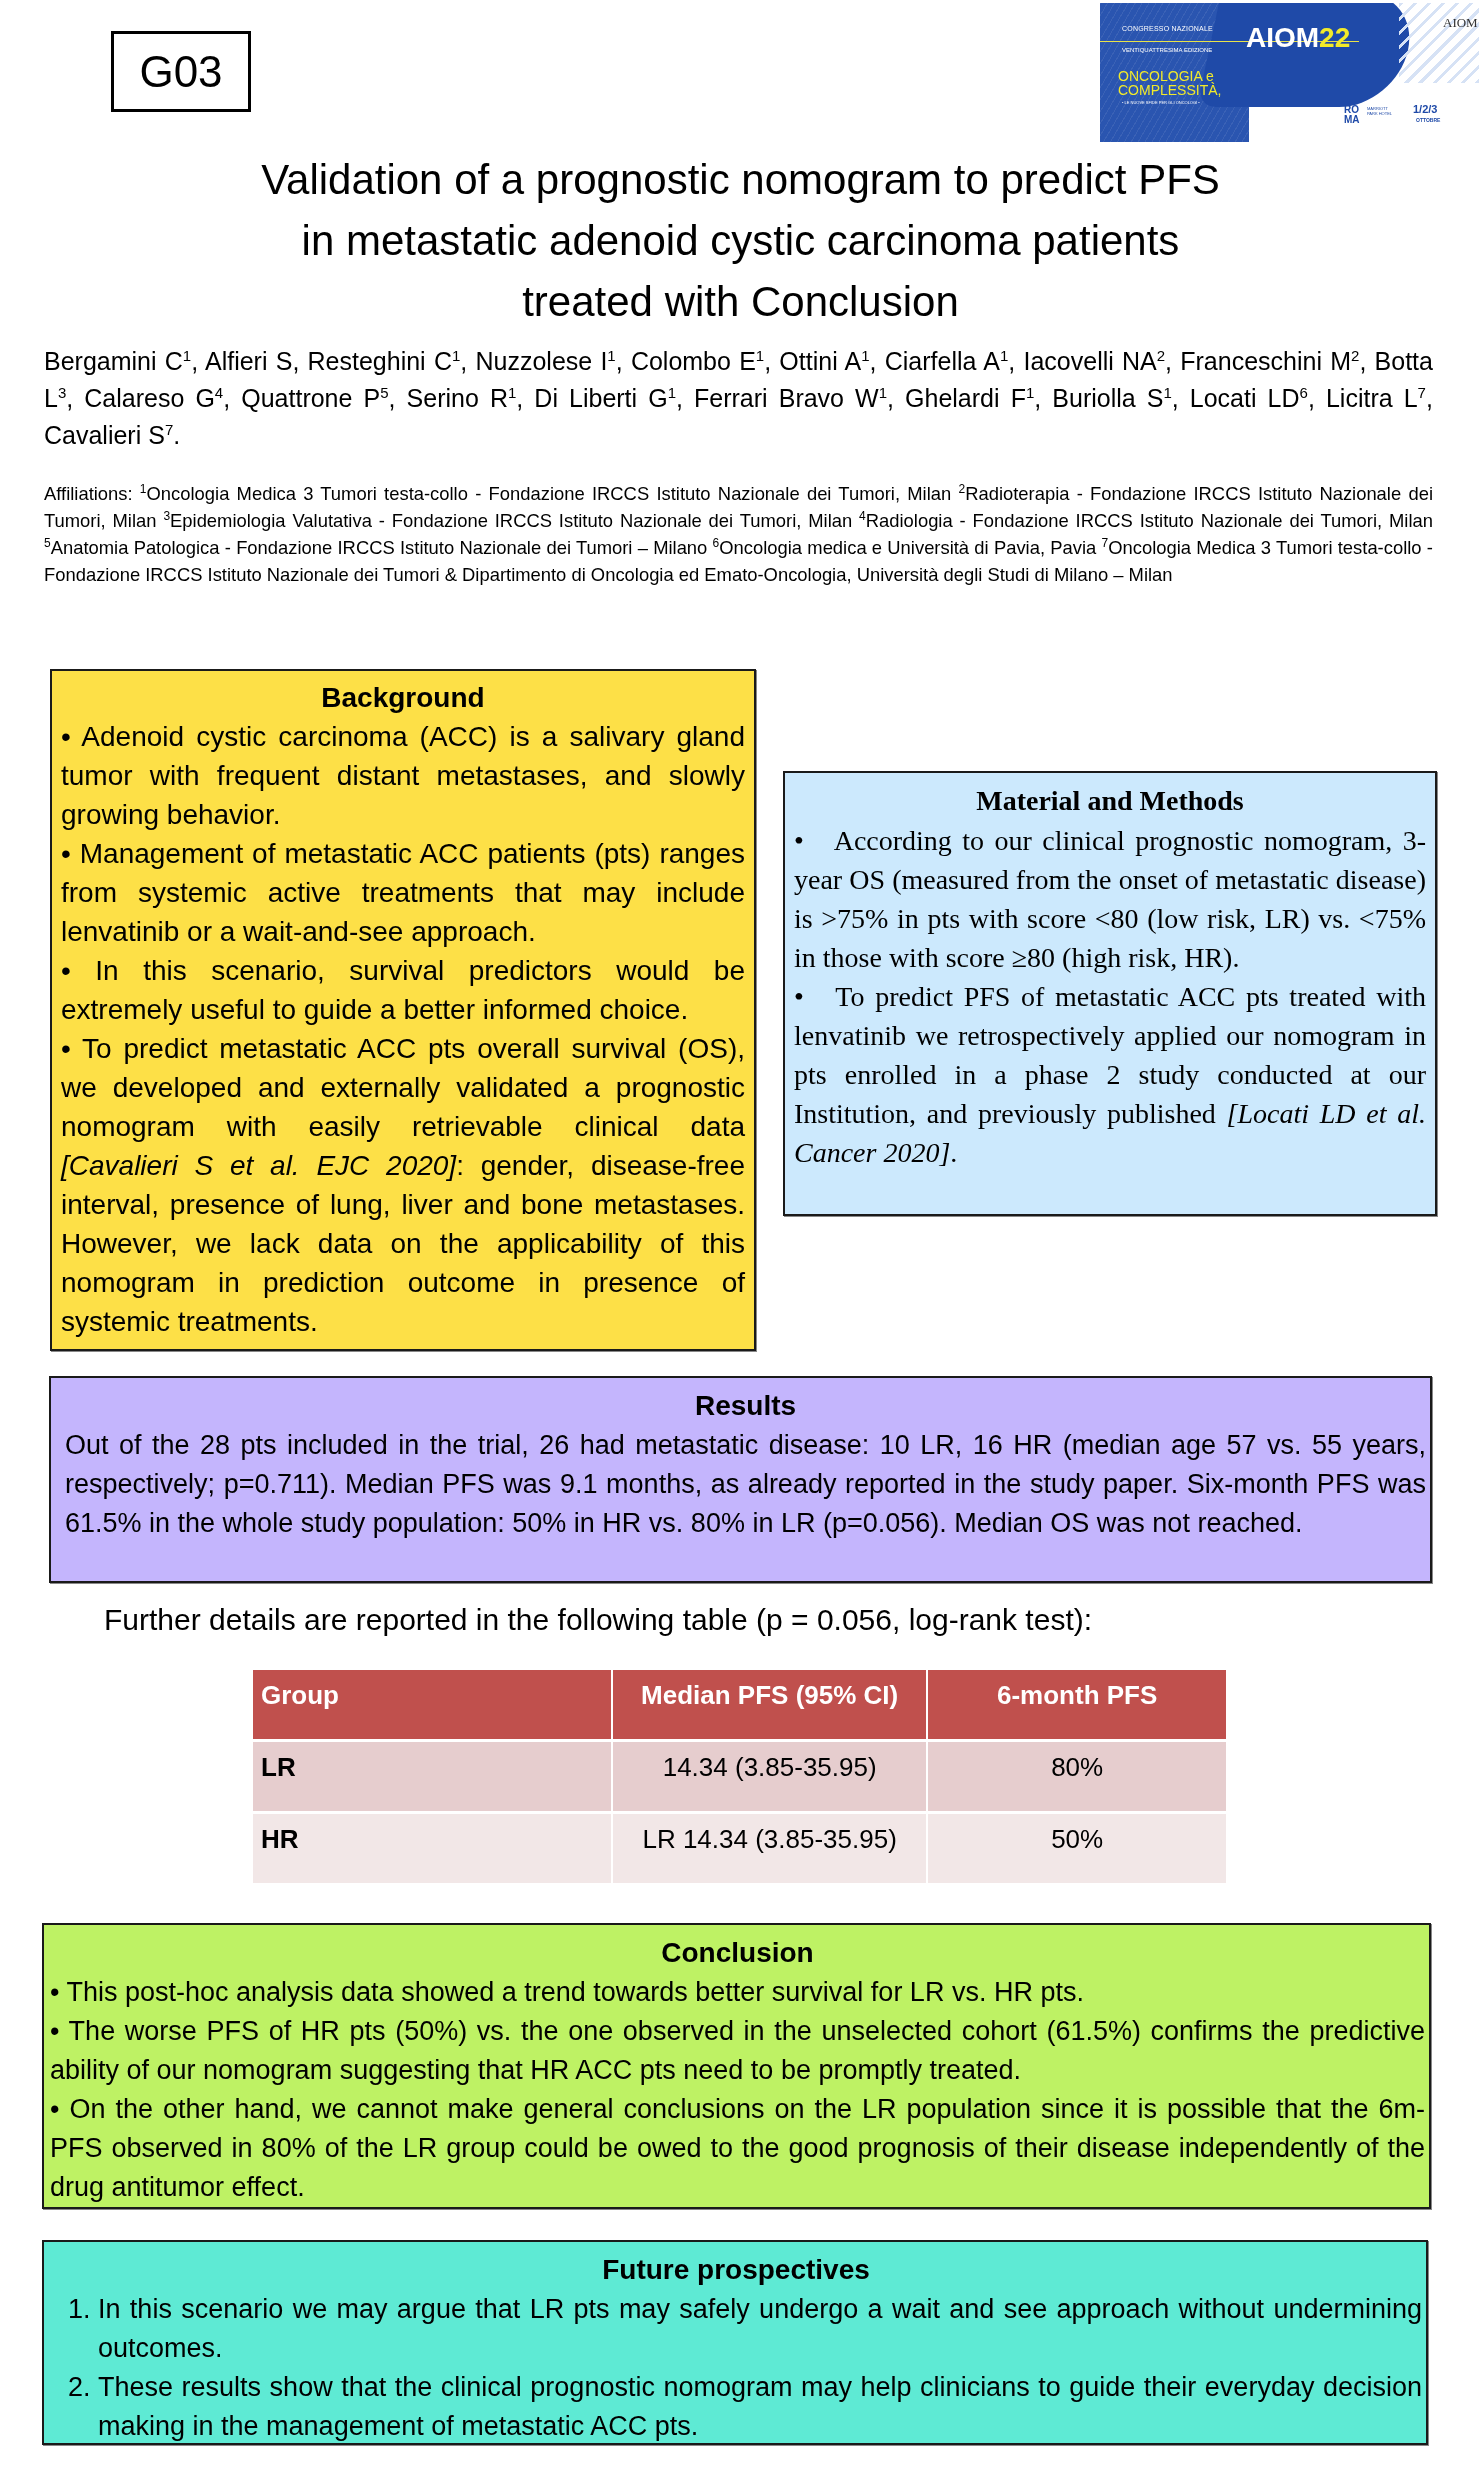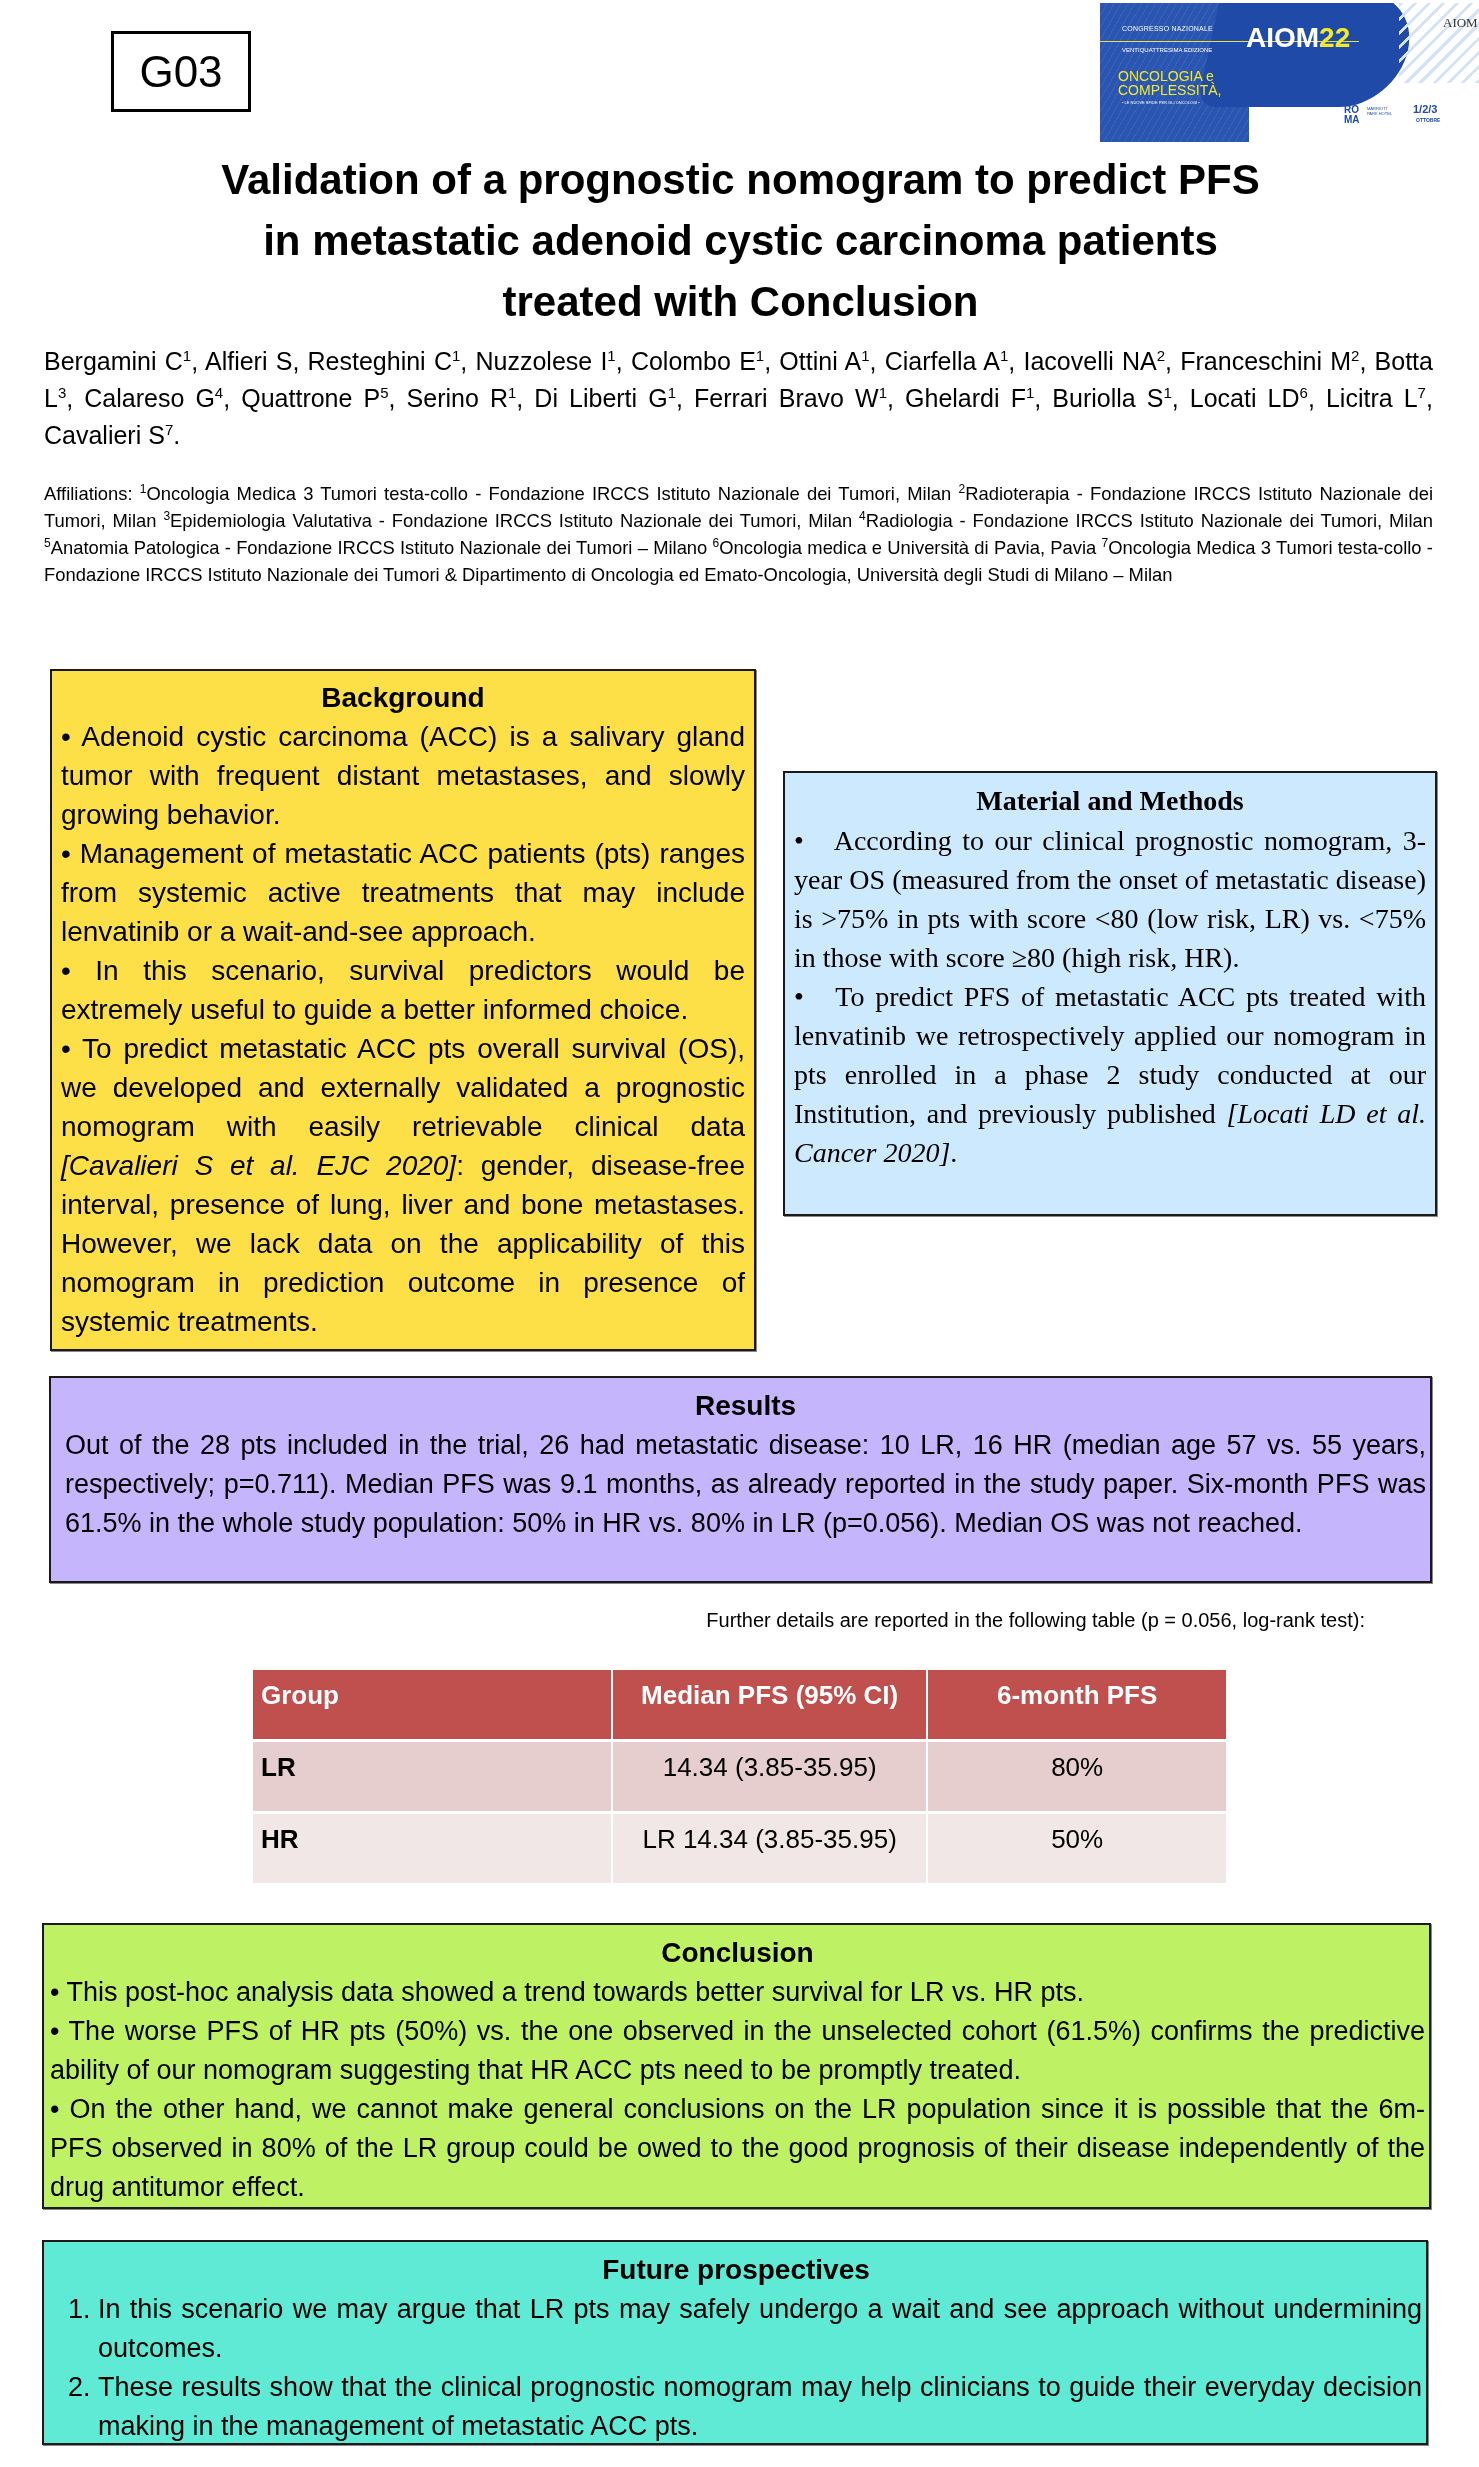--- a/index.html
+++ b/index.html
@@ -27,21 +27,21 @@
   #logo .t-aiom span { color: #f2ea2a; }
   #logo .t-onc { position: absolute; left: 18px; top: 66px; font-size: 14px; font-weight: normal; color: #f2ea2a; line-height: 14px; }
   #logo .t-sfide { position: absolute; left: 22px; top: 97px; font-size: 4px; color: #fff; }
   #logo .t-roma { position: absolute; left: 244px; top: 102px; font-size: 10px; font-weight: bold; color: #1f4aa8; line-height: 10px; }
   #logo .t-marriott { position: absolute; left: 267px; top: 103px; font-size: 4px; color: #1f4aa8; line-height: 5px; }
   #logo .t-date { position: absolute; left: 313px; top: 101px; font-size: 11px; font-weight: bold; color: #1f4aa8; text-align: center; line-height: 11px; }
   #logo .t-ottobre { position: absolute; left: 316px; top: 114px; font-size: 5px; font-weight: bold; color: #1f4aa8; }
   #logo .t-aiom-mark { position: absolute; left: 343px; top: 12px; font-size: 13px; font-family: "Liberation Serif", serif; color: #333; }
 
   
-  #title { left: 100px; top: 149px; width: 1281px; text-align: center; font-weight: bold;
+  #title { left: 100px; top: 149px; width: 1281px; text-align: center; font-weight: normal;
            font-size: 42px; line-height: 61px; }
   #title div { white-space: nowrap; }
 
   
   #authors { left: 44px; top: 343px; width: 1389px; font-size: 25px; line-height: 37px; text-align: justify; }
   #authors sup { font-size: 15px; line-height: 0; }
 
   
   #affil { left: 44px; top: 480px; width: 1389px; font-size: 18.4px; line-height: 27px; text-align: justify; }
   #affil sup { font-size: 12px; line-height: 0; }
@@ -54,21 +54,21 @@
   #background-panel { left: 50px; top: 669px; width: 706px; height: 682px; background: #fde047;
                       padding: 8px 9px 0 9px; font-size: 28px; line-height: 39px; }
   #background-panel h2 { line-height: 38px; }
 
   #methods-panel { left: 783px; top: 771px; width: 654px; height: 445px; background: #cce9fd;
                    padding: 8px 9px 0 9px; font-size: 28px; line-height: 39px; font-family: Liberation Serif, serif; }
 
   #results-panel { left: 49px; top: 1376px; width: 1383px; height: 207px; background: #c4b5fd;
                    padding: 8px 4px 0 14px; font-size: 27px; line-height: 39px; }
 
-  #table-caption { left: 84px; top: 1600px; width: 1281px; text-align: right; font-size: 20px; line-height: 40px; }
+  #table-caption { left: 104px; top: 1600px; width: 1281px; text-align: left; font-size: 30px; line-height: 40px; }
 
   #pfs-table { left: 253px; top: 1670px; width: 975px; border-collapse: separate; border-spacing: 0; }
   #pfs-table th, #pfs-table td { height: 72px; vertical-align: top; padding: 10px 8px 0 8px; font-size: 26px;
         box-sizing: border-box; border-right: 2px solid #fff; border-bottom: 3px solid #fff; }
   #pfs-table th { background: #c0504d; color: #fff; font-weight: bold; }
   #pfs-table tr.r-lr td { background: #e6cdce; }
   #pfs-table tr.r-hr td { background: #f2e7e7; }
   #pfs-table .c-group { width: 380px; text-align: left; }
   #pfs-table .c-median { width: 331px; text-align: center; }
   #pfs-table .c-six { width: 315px; text-align: center; }

